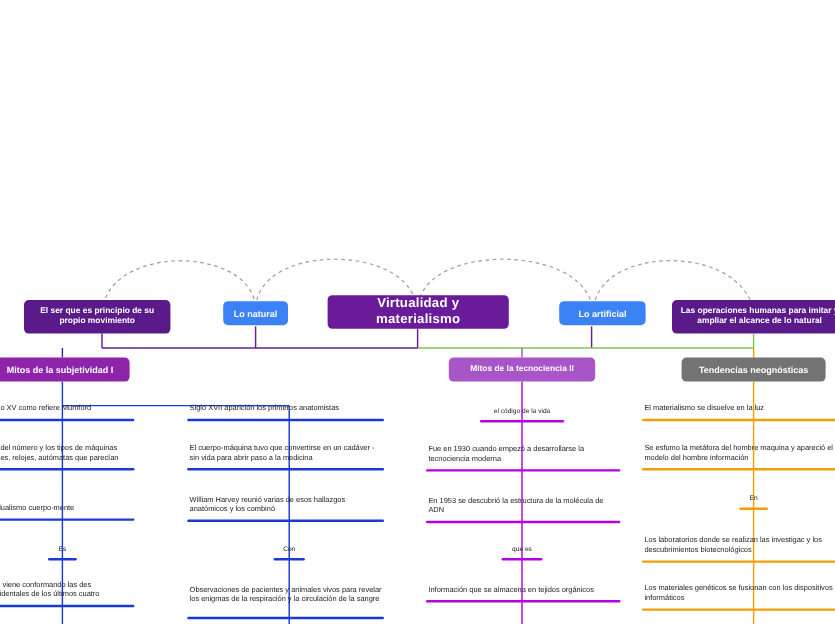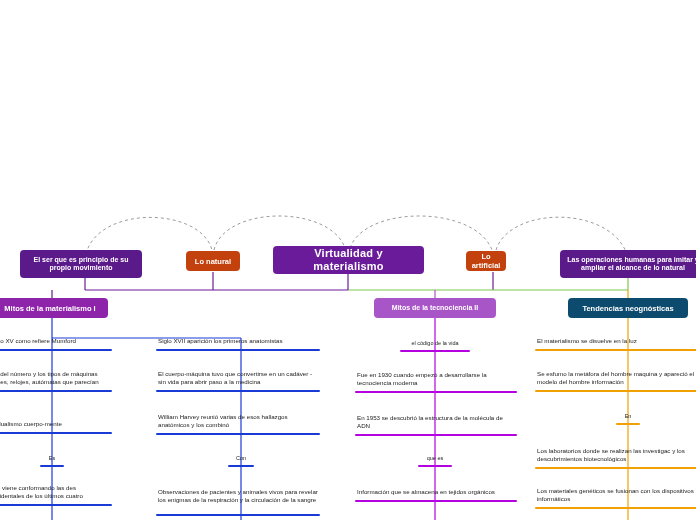--- a/index.html
+++ b/index.html
@@ -37,33 +37,33 @@
   .node-center {
     background: #6a1b9a;
     font-size: 11px;
     letter-spacing: 0.2px;
   }
   .node-purple-dark {
     background: #5b1a8a;
     font-size: 7px;
   }
   .node-purple-mid {
-    background: #c2410c;
+    background: #3b82f6;
     font-size: 7.5px;
   }
   .node-violet {
     background: #8e24aa;
     font-size: 7.5px;
   }
   .node-magenta {
     background: #a030b8;
     font-size: 7px;
   }
   .node-orange {
-    background: #0c4a6e;
+    background: #737373;
     font-size: 7.5px;
   }
   .leaf {
     position: absolute;
     box-sizing: border-box;
     font-size: 6.2px;
     color: #222222;
     line-height: 1.35;
     text-align: left;
     padding: 0 2px 3px 2px;
@@ -145,30 +145,30 @@
 </div>
 
 <div class="node node-purple-mid" style="left:186px; top:251px; width:54px; height:20px;">
   <span>Lo natural</span>
 </div>
 
 <div class="node node-center" style="left:273px; top:246px; width:151px; height:28px;">
   <span>Virtualidad y materialismo</span>
 </div>
 
-<div class="node node-purple-mid" style="left:466px; top:251px; width:40px; height:20px;">
+<div class="node node-purple-mid" style="left:466px; top:251px; width:72px; height:20px;">
   <span>Lo artificial</span>
 </div>
 
 <div class="node node-purple-dark" style="left:560px; top:250px; width:146px; height:28px;">
   <span>Las operaciones humanas para imitar y ampliar el alcance de lo natural</span>
 </div>
 
 <div class="node node-violet" style="left:-8px; top:298px; width:116px; height:20px;">
-  <span>Mitos de la materialismo I</span>
+  <span>Mitos de la subjetividad I</span>
 </div>
 
 <div class="node node-magenta" style="left:374px; top:298px; width:122px; height:20px; background:#a855c8;">
   <span>Mitos de la tecnociencia II</span>
 </div>
 
 <div class="node node-orange" style="left:568px; top:298px; width:120px; height:20px;">
   <span>Tendencias neognósticas</span>
 </div>
 

